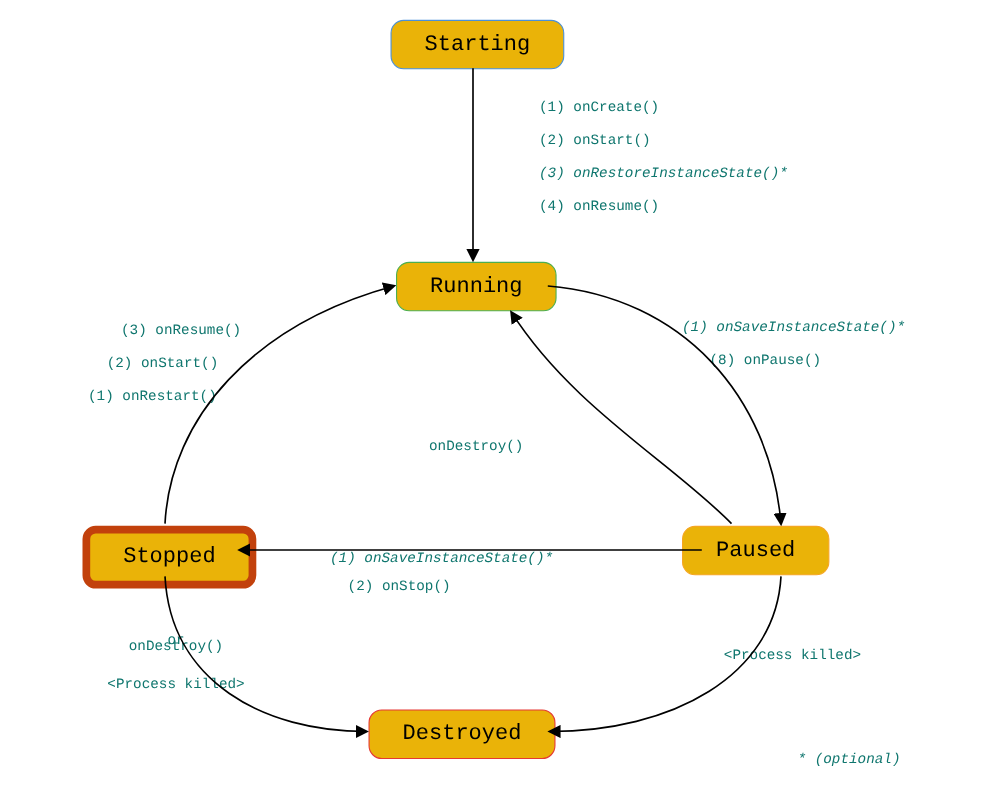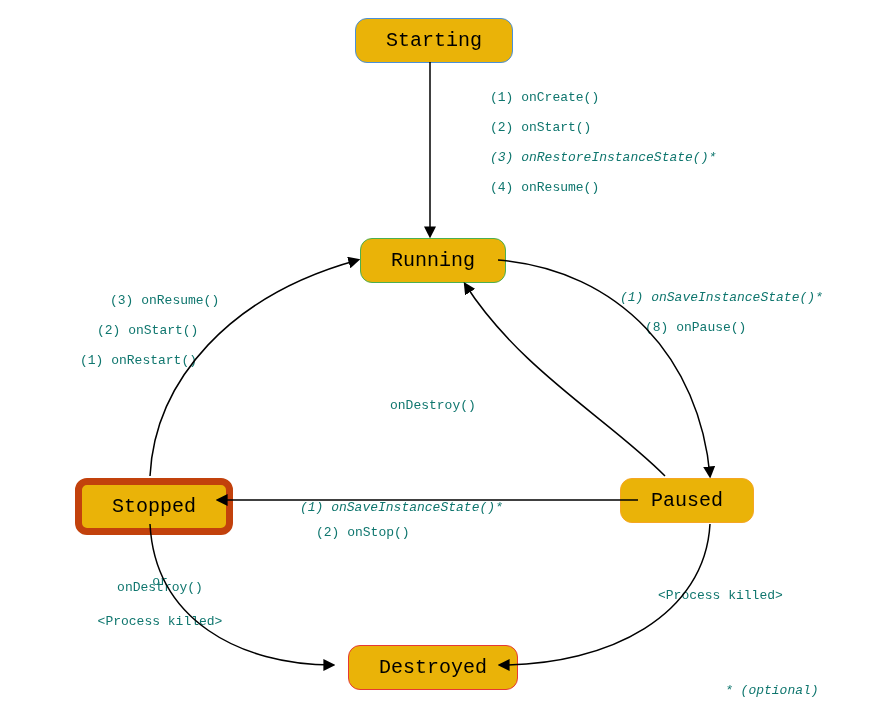--- a/index.html
+++ b/index.html
@@ -50,21 +50,21 @@
 </div>
 
 <div class="state" style="left:75px; top:478px; border:7px solid #c2410c;">
   <span>Stopped</span>
 </div>
 
 <div class="state" style="left:620px; top:478px; border:1px solid #f5a623;text-align:center;">
   <span>Paused</span>
 </div>
 
-<div class="state" style="left:348px; top:645px; border:1px solid #e53935;">
+<div class="state" style="left:335px; top:645px; border:1px solid #e53935;">
   <span>Destroyed</span>
 </div>
 
 <div class="label" style="left:490px; top:90px;">(1) onCreate()</div>
 <div class="label" style="left:490px; top:120px;">(2) onStart()</div>
 <div class="label" style="left:490px; top:150px;"><span class="italic">(3) onRestoreInstanceState()*</span></div>
 <div class="label" style="left:490px; top:180px;">(4) onResume()</div>
 
 <div class="label" style="left:620px; top:290px;"><span class="italic">(1) onSaveInstanceState()*</span></div>
 <div class="label" style="left:645px; top:320px;">(8) onPause()</div>

